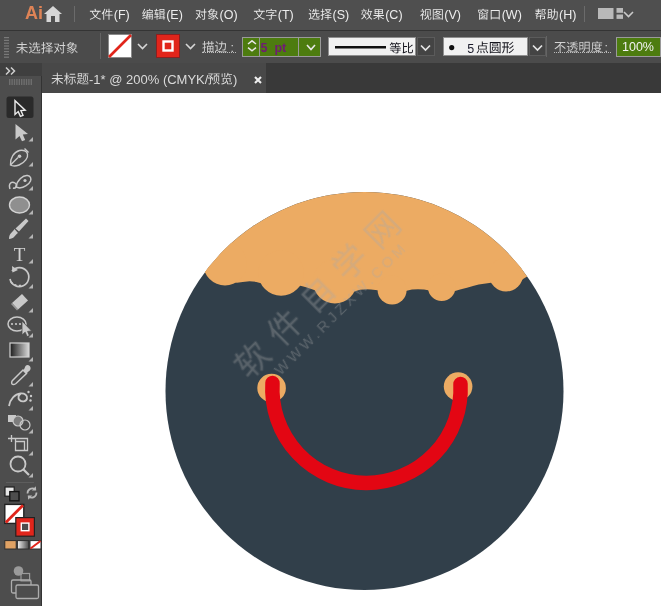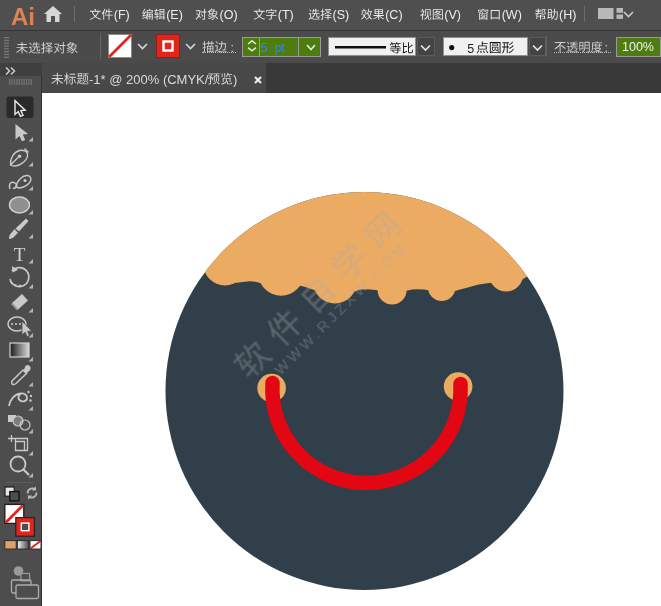--- a/index.html
+++ b/index.html
@@ -3,21 +3,21 @@
 <meta charset="utf-8">
 <style>
 * { margin:0; padding:0; box-sizing:border-box; }
 html,body { width:661px; height:606px; overflow:hidden; background:#fff;
   font-family:"Liberation Sans", sans-serif; }
 #app { position:relative; width:661px; height:606px; }
 .abs { position:absolute; }
 
 
 #menubar { left:0; top:0; width:661px; height:30px; background:#4f4f4f; }
-#ailogo { left:11px; top:3px; font-size:24px; font-weight:bold; color:#DE8356; letter-spacing:0px; }
+#ailogo { left:25px; top:3px; font-size:18px; font-weight:bold; color:#DE8356; letter-spacing:0px; }
 #msep1 { left:74px; top:6px; width:1px; height:16px; background:#6b6b6b; }
 #msep2 { left:584px; top:6px; width:1px; height:16px; background:#6b6b6b; }
 
 
 #controlbar { left:0; top:30px; width:661px; height:33px; background:#4b4b4b; border-top:1px solid #343434; }
 .csep { position:absolute; width:1px; background:#646464; }
 .dotlabel { position:absolute; font-size:12.5px; color:#d2d2d2; border-bottom:1px dotted #b9b9b9; padding-bottom:2px; }
 .whitebox { position:absolute; background:#f1f1f1; border:1px solid #8f8f8f; }
 .darkbox  { position:absolute; background:#4d7c0f; border:1px solid #9a9a9a; color:#f2f2f2; }
 .chevbtn { position:absolute; background:#444444; border:1px solid #5b5b5b; }
@@ -86,21 +86,21 @@
     <path d="M1 1 L5.5 5.5 L10 1" fill="none" stroke="#d6d6d6" stroke-width="1.6"></path>
   </svg>
   <div class="dotlabel" style="left:202px; top:40px; width:34px; height:13px;"></div>
 
   <div class="darkbox" style="left:242px; top:37px; width:79px; height:20px;"></div>
   <svg class="abs" style="left:247px; top:40px;" width="10" height="12" viewBox="0 0 10 12">
     <path d="M1 4 L5 0.8 L9 4" fill="none" stroke="#e8e8e8" stroke-width="1.5"></path>
     <path d="M1 7.6 L5 10.8 L9 7.6" fill="none" stroke="#e8e8e8" stroke-width="1.5"></path>
   </svg>
   <div class="csep" style="left:259px; top:38px; height:18px; background:#9a9a9a;"></div>
-  <div class="abs" style="left:260.5px; top:41px; font-size:12.5px; color:#3b82f6;">5&nbsp;&nbsp;pt</div>
+  <div class="abs" style="left:260.5px; top:41px; font-size:12.5px; color:#701a75;font-weight:bold;">5&nbsp;&nbsp;pt</div>
   <div class="csep" style="left:298px; top:38px; height:18px; background:#9a9a9a;"></div>
   <svg class="abs" style="left:306px; top:44px;" width="10" height="7" viewBox="0 0 10 7">
     <path d="M1 1 L5 5.5 L9 1" fill="none" stroke="#e8e8e8" stroke-width="1.6"></path>
   </svg>
 
   <div class="whitebox" style="left:327.8px; top:37.4px; width:88px; height:19px;"></div>
   <svg class="abs" style="left:334.5px; top:46.2px;" width="51" height="3" viewBox="0 0 51 3">
     <rect width="51" height="2.5" fill="#101010"></rect>
   </svg>
 

